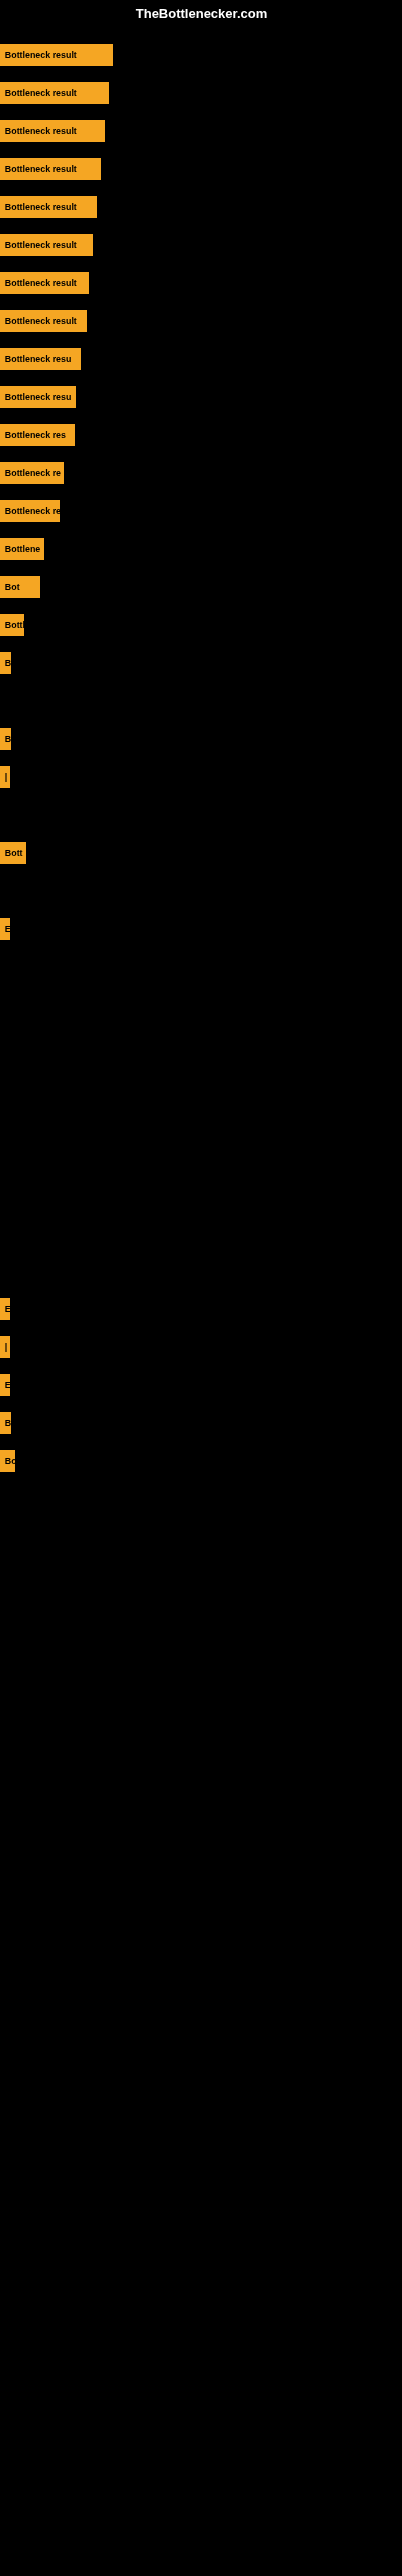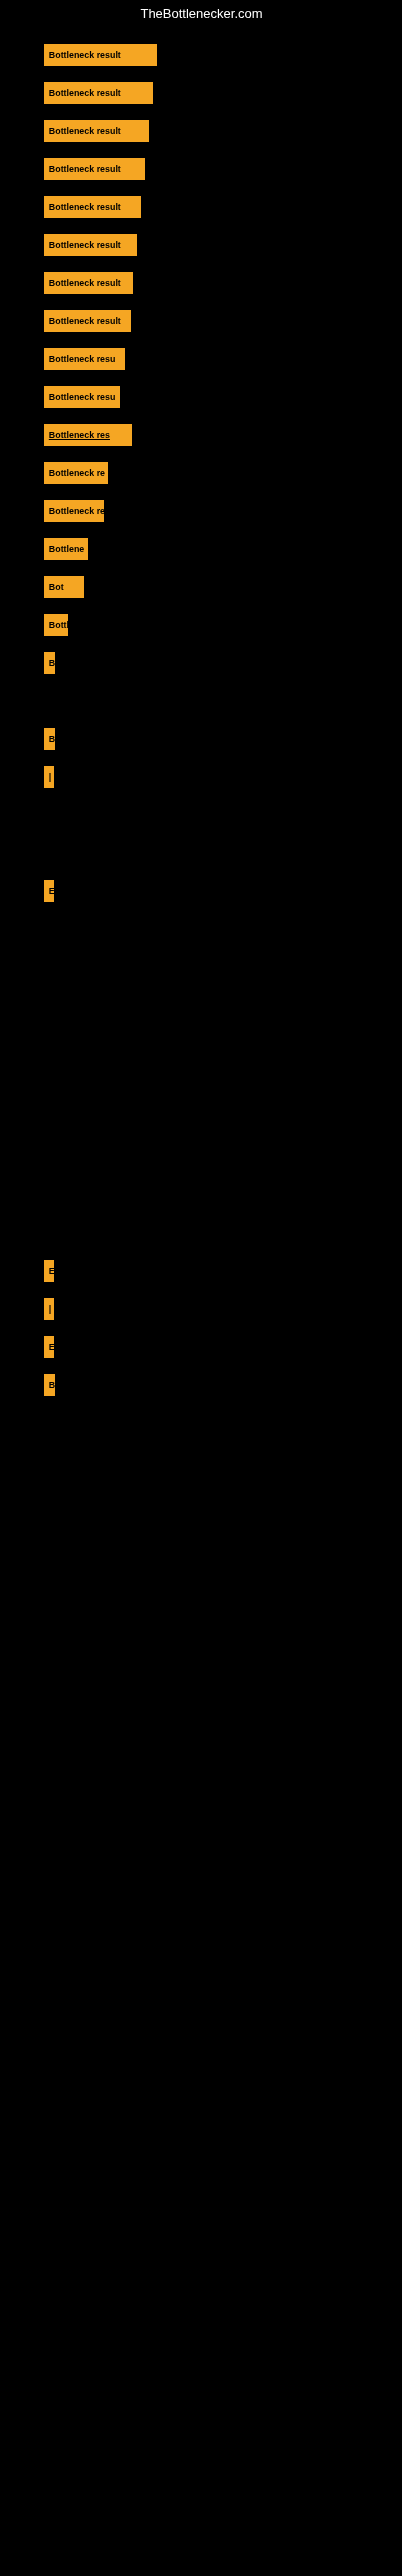--- a/index.html
+++ b/index.html
@@ -14,29 +14,28 @@
       width: 403px;
       min-height: 2576px;
       position: relative;
     }
 
     .site-title {
       color: #ffffff;
       font-size: 13px;
       text-align: center;
       padding: 6.4px 0;
-      font-weight: normal;
+      font-weight: bold;
     }
 
     .bottleneck-bar {
       display: flex;
       align-items: center;
       margin-bottom: 0px;
       height: 38px;
-      margin-left: 44px;
     }
 
     .bottleneck-label {
       background-color: #f5a623;
       color: #000000;
       font-size: 8.9px;
       font-weight: bold;
       padding: 3.2px 4.8px;
       white-space: nowrap;
       overflow: hidden;
@@ -84,21 +83,21 @@
       <div class="bottleneck-bar">
         <div class="bottleneck-label" style="width: 87px;">Bottleneck result</div>
       </div>
       <div class="bottleneck-bar">
         <div class="bottleneck-label" style="width: 81px;">Bottleneck resu</div>
       </div>
       <div class="bottleneck-bar">
         <div class="bottleneck-label" style="width: 76px;">Bottleneck resu</div>
       </div>
       <div class="bottleneck-bar">
-        <div class="bottleneck-label" style="width: 88px; text-decoration: underline;">Bottleneck res</div>
+        <div class="bottleneck-label" style="width: 75px;">Bottleneck res</div>
       </div>
       <div class="bottleneck-bar">
         <div class="bottleneck-label" style="width: 64px;">Bottleneck re</div>
       </div>
       <div class="bottleneck-bar">
         <div class="bottleneck-label" style="width: 60px;">Bottleneck re</div>
       </div>
       <div class="bottleneck-bar">
         <div class="bottleneck-label" style="width: 44px; text-align: center;">Bottlene</div>
       </div>
@@ -112,20 +111,23 @@
         <div class="bottleneck-label" style="width: 11.3px;">B</div>
       </div>
       <div class="bottleneck-bar"></div>
       <div class="bottleneck-bar">
         <div class="bottleneck-label" style="width: 11.3px;">B</div>
       </div>
       <div class="bottleneck-bar">
         <div class="bottleneck-label" style="width: 4px;">|</div>
       </div>
       <div class="bottleneck-bar"></div>
+      <div class="bottleneck-bar">
+        <div class="bottleneck-label" style="width: 26px;">Bott</div>
+      </div>
       <div class="bottleneck-bar"></div>
       <div class="bottleneck-bar">
         <div class="bottleneck-label" style="width: 8px;">E</div>
       </div>
       <div class="bottleneck-bar"></div>
       <div class="bottleneck-bar"></div>
       <div class="bottleneck-bar"></div>
       <div class="bottleneck-bar"></div>
       <div class="bottleneck-bar"></div>
       <div class="bottleneck-bar"></div>
@@ -137,15 +139,18 @@
       </div>
       <div class="bottleneck-bar">
         <div class="bottleneck-label" style="width: 4px;">|</div>
       </div>
       <div class="bottleneck-bar">
         <div class="bottleneck-label" style="width: 8px;">E</div>
       </div>
       <div class="bottleneck-bar">
         <div class="bottleneck-label" style="width: 11.3px;">B</div>
       </div>
+      <div class="bottleneck-bar">
+        <div class="bottleneck-label" style="width: 14.5px;">Bo</div>
+      </div>
     </div>
 </div>
 
 
 </body></html>

